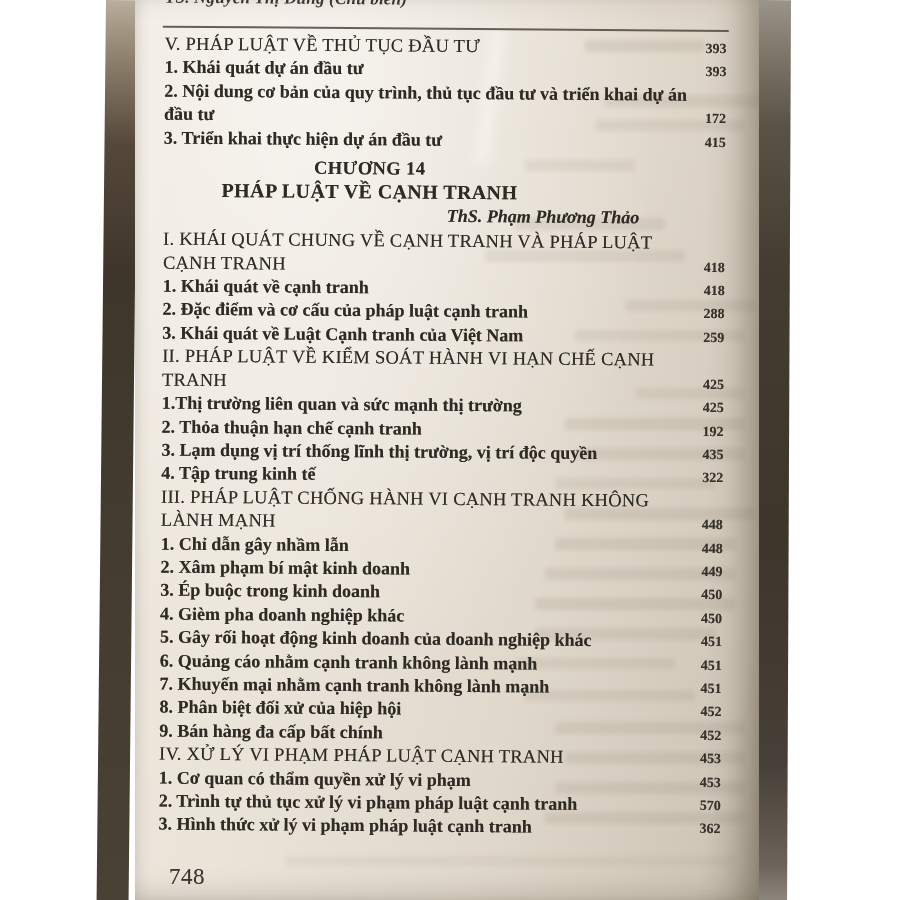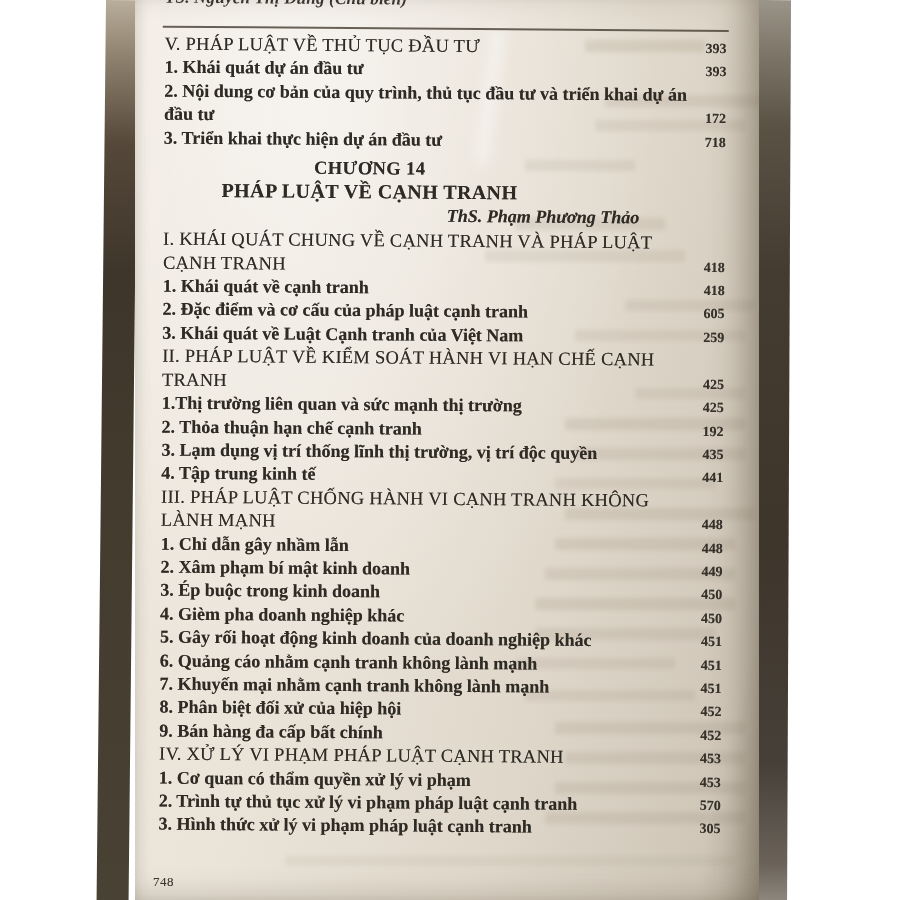--- a/index.html
+++ b/index.html
@@ -65,22 +65,22 @@
   .row--section .toc-label{font-weight:400;font-size:18.5px;letter-spacing:.25px;}
   .row--item .toc-label{font-weight:700;}
   .row--chapter-label{justify-content:center;padding-right:150px;margin-top:6px;}
   .row--chapter-label .toc-label{font-weight:700;font-size:18.5px;letter-spacing:.4px;}
   .row--chapter-title{justify-content:center;padding-right:150px;}
   .row--chapter-title .toc-label{font-weight:700;font-size:20px;letter-spacing:.4px;}
   .row--author{justify-content:flex-end;padding-right:86px;margin-bottom:2px;}
   .row--author .toc-label{font-weight:700;font-style:italic;font-size:18px;}
 
   .folio{
-    position:absolute;left:18px;bottom:10px;
-    font-size:13px;letter-spacing:.5px;color:#3b362e;
+    position:absolute;left:34px;bottom:10px;
+    font-size:23px;letter-spacing:.5px;color:#3b362e;
     text-shadow:0 0 .5px rgba(46,42,36,.4);
   }
 
   .ghost{position:absolute;border-radius:2px;filter:blur(2.2px);pointer-events:none;}
   .crease{
     position:absolute;left:348px;top:28px;width:14px;height:135px;
     background:rgba(255,255,255,0.4);filter:blur(6px);transform:rotate(7deg);pointer-events:none;
   }
 </style>
 </head>
@@ -132,21 +132,21 @@
           <div class="toc-row row--item">
     <span class="toc-label">1. Khái quát dự án đầu tư</span>
     <span class="toc-page">393</span>
   </div>
           <div class="toc-row row--item">
     <span class="toc-label">2. Nội dung cơ bản của quy trình, thủ tục đầu tư và triển khai dự án đầu tư</span>
     <span class="toc-page">172</span>
   </div>
           <div class="toc-row row--item">
     <span class="toc-label">3. Triển khai thực hiện dự án đầu tư</span>
-    <span class="toc-page">718</span>
+    <span class="toc-page">415</span>
   </div>
           <div class="toc-row row--chapter-label">
     <span class="toc-label">CHƯƠNG 14</span>
 
   </div>
           <div class="toc-row row--chapter-title">
     <span class="toc-label">PHÁP LUẬT VỀ CẠNH TRANH</span>
 
   </div>
           <div class="toc-row row--author">
@@ -156,21 +156,21 @@
           <div class="toc-row row--section">
     <span class="toc-label">I. KHÁI QUÁT CHUNG VỀ CẠNH TRANH VÀ PHÁP LUẬT CẠNH TRANH</span>
     <span class="toc-page">418</span>
   </div>
           <div class="toc-row row--item">
     <span class="toc-label">1. Khái quát về cạnh tranh</span>
     <span class="toc-page">418</span>
   </div>
           <div class="toc-row row--item">
     <span class="toc-label">2. Đặc điểm và cơ cấu của pháp luật cạnh tranh</span>
-    <span class="toc-page">605</span>
+    <span class="toc-page">288</span>
   </div>
           <div class="toc-row row--item">
     <span class="toc-label">3. Khái quát về Luật Cạnh tranh của Việt Nam</span>
     <span class="toc-page">259</span>
   </div>
           <div class="toc-row row--section">
     <span class="toc-label">II. PHÁP LUẬT VỀ KIỂM SOÁT HÀNH VI HẠN CHẾ CẠNH TRANH</span>
     <span class="toc-page">425</span>
   </div>
           <div class="toc-row row--item">
@@ -180,21 +180,21 @@
           <div class="toc-row row--item">
     <span class="toc-label">2. Thỏa thuận hạn chế cạnh tranh</span>
     <span class="toc-page">192</span>
   </div>
           <div class="toc-row row--item">
     <span class="toc-label">3. Lạm dụng vị trí thống lĩnh thị trường, vị trí độc quyền</span>
     <span class="toc-page">435</span>
   </div>
           <div class="toc-row row--item">
     <span class="toc-label">4. Tập trung kinh tế</span>
-    <span class="toc-page">441</span>
+    <span class="toc-page">322</span>
   </div>
           <div class="toc-row row--section">
     <span class="toc-label">III. PHÁP LUẬT CHỐNG HÀNH VI CẠNH TRANH KHÔNG LÀNH MẠNH</span>
     <span class="toc-page">448</span>
   </div>
           <div class="toc-row row--item">
     <span class="toc-label">1. Chỉ dẫn gây nhầm lẫn</span>
     <span class="toc-page">448</span>
   </div>
           <div class="toc-row row--item">
@@ -236,20 +236,20 @@
           <div class="toc-row row--item">
     <span class="toc-label">1. Cơ quan có thẩm quyền xử lý vi phạm</span>
     <span class="toc-page">453</span>
   </div>
           <div class="toc-row row--item">
     <span class="toc-label">2. Trình tự thủ tục xử lý vi phạm pháp luật cạnh tranh</span>
     <span class="toc-page">570</span>
   </div>
           <div class="toc-row row--item">
     <span class="toc-label">3. Hình thức xử lý vi phạm pháp luật cạnh tranh</span>
-    <span class="toc-page">305</span>
+    <span class="toc-page">362</span>
   </div>
         </div>
     </div>
 
     <div class="folio">748</div>
   </div>
 </div>
 
 </body></html>

